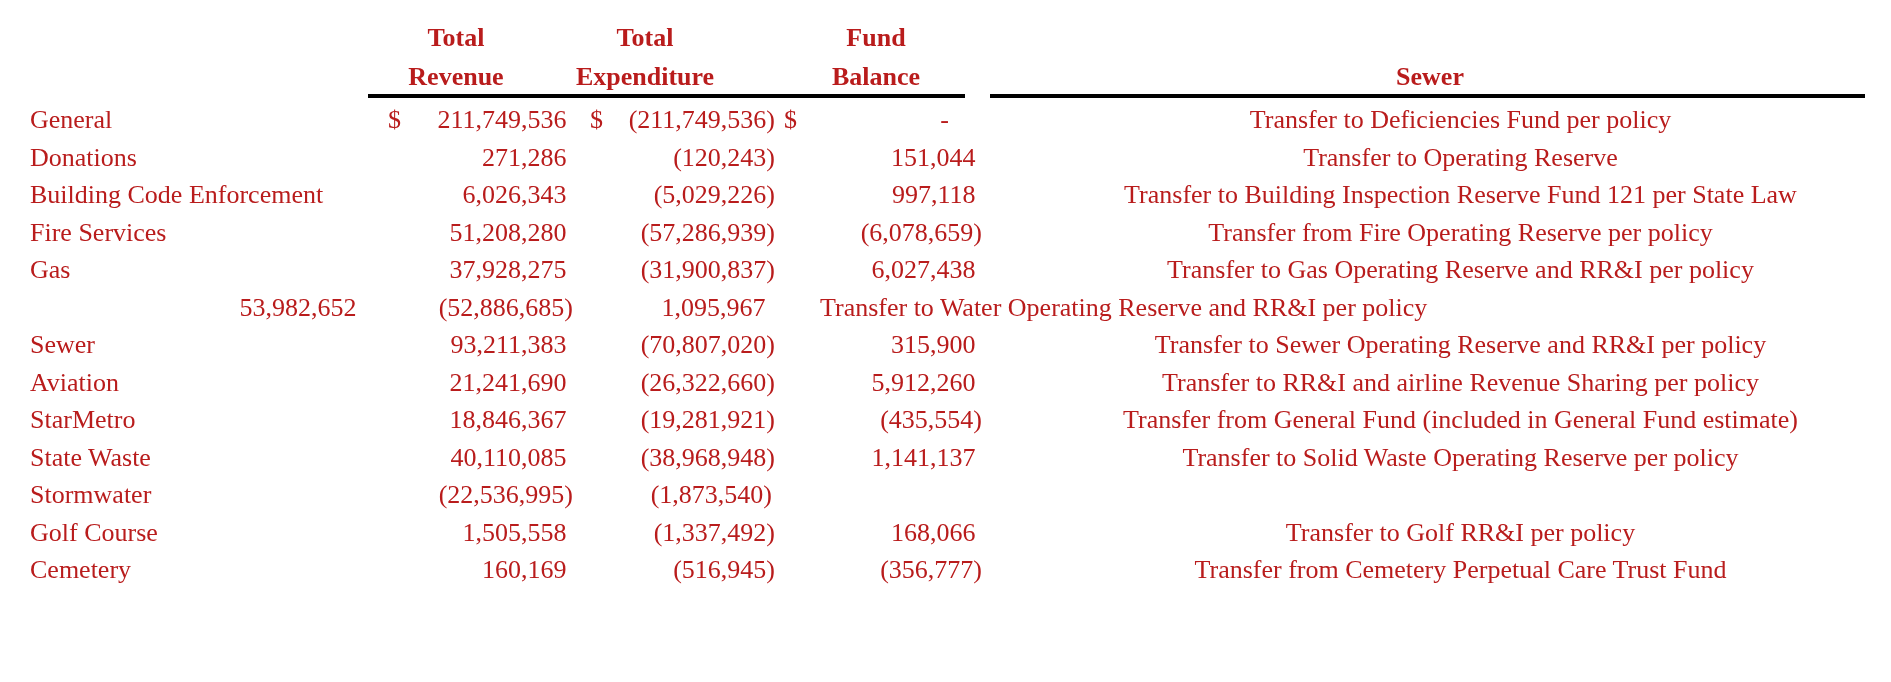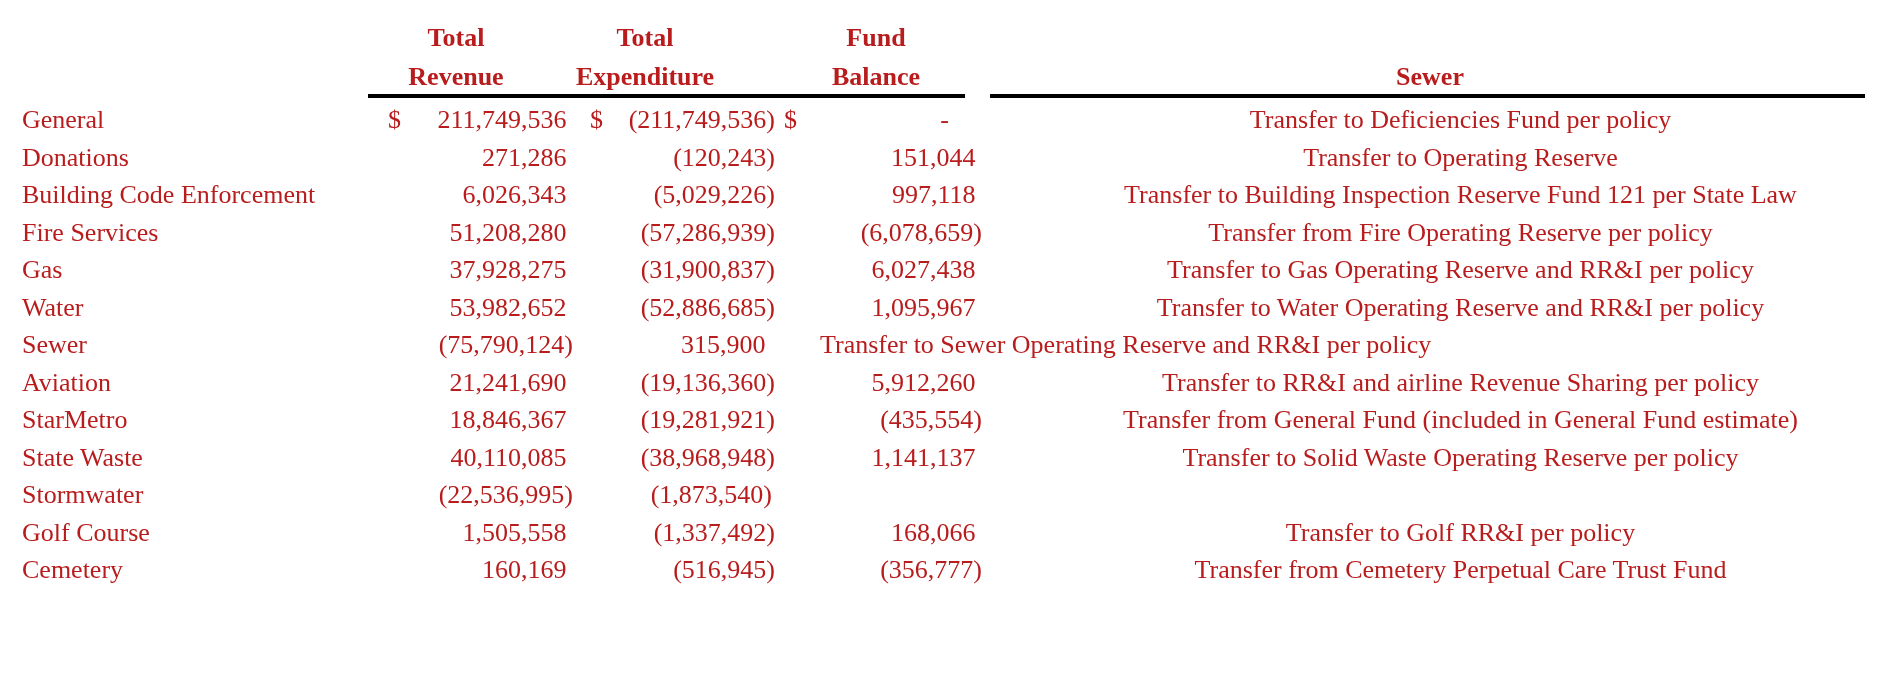--- a/index.html
+++ b/index.html
@@ -49,21 +49,21 @@
     right: 0;
   }
   .row {
     display: grid;
     grid-template-columns: 368px 210px 202px 210px 1fr;
     height: 37.5px;
     line-height: 37.5px;
     white-space: nowrap;
   }
   .cell { overflow: visible; }
-  .cell-name { padding-left: 22px; }
+  .cell-name { padding-left: 30px; }
   .cell-num {
     display: flex;
     justify-content: flex-end;
     align-items: baseline;
   }
   .cell-rev { padding-left: 20px; padding-right: 5px; }
   .cell-exp { padding-left: 12px; padding-right: 5px; }
   .cell-bal { padding-left: 4px;  padding-right: 8px; }
   .cur { margin-right: auto; }
   .val.dash { margin-right: 33px; }
@@ -151,49 +151,51 @@
         </div>
         <div class="cell cell-num cell-exp">
           <span class="val">(31,900,837)</span>
         </div>
         <div class="cell cell-num cell-bal">
           <span class="val">6,027,438&nbsp;</span>
         </div>
         <div class="cell cell-action">Transfer to Gas Operating Reserve and RR&amp;I per policy</div>
       </div>
       <div class="row">
-        <div class="cell cell-name">Water</div>
         <div class="cell cell-num cell-rev">
           <span class="val">53,982,652&nbsp;</span>
         </div>
         <div class="cell cell-num cell-exp">
           <span class="val">(52,886,685)</span>
         </div>
         <div class="cell cell-num cell-bal">
           <span class="val">1,095,967&nbsp;</span>
         </div>
         <div class="cell cell-action">Transfer to Water Operating Reserve and RR&amp;I per policy</div>
       </div>
       <div class="row">
         <div class="cell cell-name">Sewer</div>
-        <div class="cell cell-num cell-exp">
-          <span class="val">(75,790,124)</span>
+        <div class="cell cell-num cell-rev">
+          <span class="val">93,211,383&nbsp;</span>
+        </div>
+        <div class="cell cell-num cell-exp">
+          <span class="val">(70,807,020)</span>
         </div>
         <div class="cell cell-num cell-bal">
           <span class="val">315,900&nbsp;</span>
         </div>
         <div class="cell cell-action">Transfer to Sewer Operating Reserve and RR&amp;I per policy</div>
       </div>
       <div class="row">
         <div class="cell cell-name">Aviation</div>
         <div class="cell cell-num cell-rev">
           <span class="val">21,241,690&nbsp;</span>
         </div>
         <div class="cell cell-num cell-exp">
-          <span class="val">(19,136,360)</span>
+          <span class="val">(26,322,660)</span>
         </div>
         <div class="cell cell-num cell-bal">
           <span class="val">5,912,260&nbsp;</span>
         </div>
         <div class="cell cell-action">Transfer to RR&amp;I and airline Revenue Sharing per policy</div>
       </div>
       <div class="row">
         <div class="cell cell-name">StarMetro</div>
         <div class="cell cell-num cell-rev">
           <span class="val">18,846,367&nbsp;</span>

